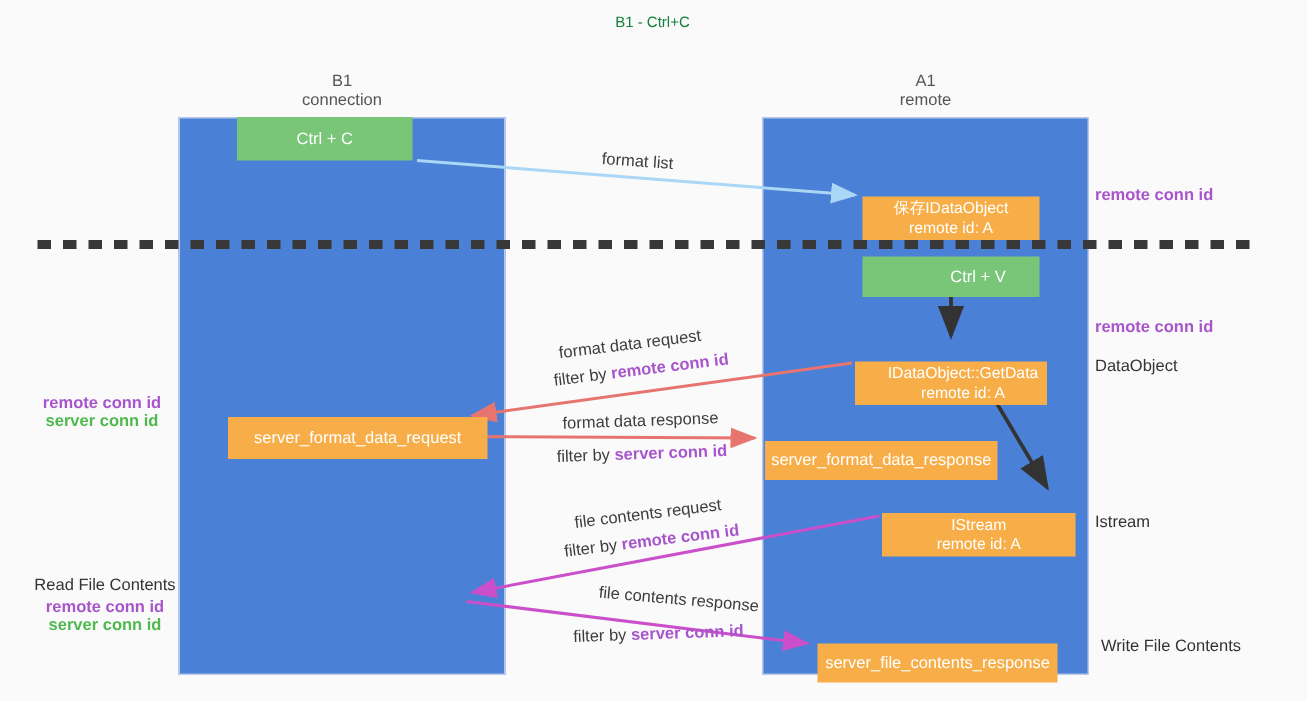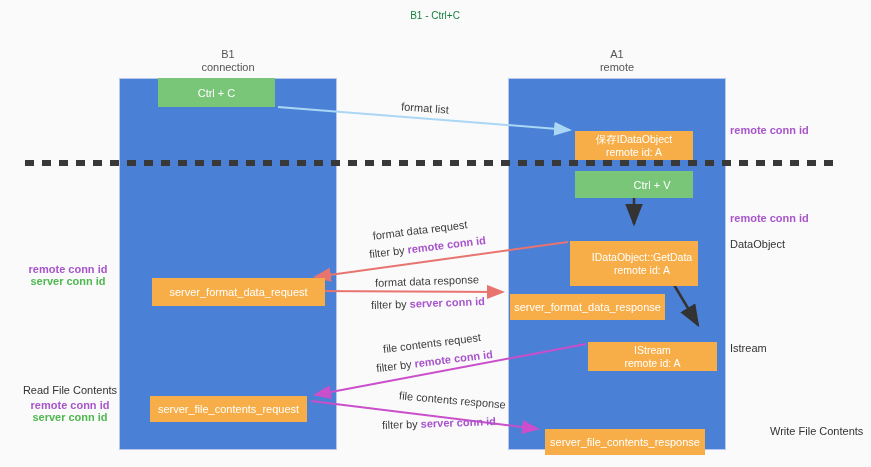--- a/index.html
+++ b/index.html
@@ -98,41 +98,38 @@
 
   <div class="abs node orange" style="left:575px;top:119px;width:118px;height:29px;">
     <span class="ln">保存IDataObject</span>
     <span class="ln">remote id: A</span>
   </div>
 
   <div class="abs node green" style="left:575px;top:171px;width:118px;height:27px;padding-left:36px;">
     <span>Ctrl + V</span>
   </div>
 
-  <div class="abs node orange" style="left:570px;top:229px;width:128px;height:45px;padding-left:16px;">
+  <div class="abs node orange" style="left:570px;top:229px;width:128px;height:29px;padding-left:16px;">
     <span class="ln">IDataObject::GetData</span>
     <span class="ln">remote id: A</span>
   </div>
 
   <div class="abs node orange" style="left:152px;top:266px;width:173px;height:28px;">
     <span>server_format_data_request</span>
   </div>
 
   <div class="abs node orange" style="left:510px;top:282px;width:155px;height:26px;">
     <span>server_format_data_response</span>
   </div>
 
   <div class="abs node orange" style="left:588px;top:330px;width:129px;height:29px;">
     <span class="ln">IStream</span>
     <span class="ln">remote id: A</span>
   </div>
 
-  <div class="abs node orange" style="left:150px;top:384px;width:157px;height:26px;">
-    <span>server_file_contents_request</span>
-  </div>
 
   <div class="abs node orange" style="left:545px;top:417px;width:160px;height:26px;">
     <span>server_file_contents_response</span>
   </div>
 
   <div class="abs edge-label" style="left:375px;top:102px;width:100px;transform:rotate(4deg);">format list</div>
 
   <div class="abs edge-label" style="left:355px;top:224px;width:130px;transform:rotate(-7deg);">format data request</div>
   <div class="abs edge-label" style="left:350px;top:241px;width:155px;transform:rotate(-7deg);">
     <span>filter by </span><span class="purple">remote conn id</span>
@@ -150,21 +147,21 @@
 
   <div class="abs edge-label" style="left:390px;top:394px;width:125px;transform:rotate(5deg);">file contents response</div>
   <div class="abs edge-label" style="left:369px;top:417px;width:140px;transform:rotate(-2deg);">
     <span>filter by </span><span class="purple">server conn id</span>
   </div>
 
   <div class="abs side-purple" style="left:730px;top:124px;">remote conn id</div>
   <div class="abs side-purple" style="left:730px;top:212px;">remote conn id</div>
   <div class="abs side-label" style="left:730px;top:238px;text-align:center;">DataObject</div>
   <div class="abs side-label" style="left:730px;top:342px;">Istream</div>
-  <div class="abs side-label" style="left:734px;top:425px;margin-left:36px;">Write File Contents</div>
+  <div class="abs side-label" style="left:734px;top:425px;">Write File Contents</div>
 
   <div class="abs left-block" style="left:18px;top:263px;width:100px;">
     <div class="side-purple" style="position:static;">remote conn id</div>
     <div class="side-green" style="position:static;">server conn id</div>
   </div>
   <div class="abs left-block" style="left:18px;top:384px;width:104px;">
     <div class="side-label" style="position:static;">Read File Contents</div>
     <div class="side-purple" style="position:static;margin-top:3px;">remote conn id</div>
     <div class="side-green" style="position:static;">server conn id</div>
   </div>

